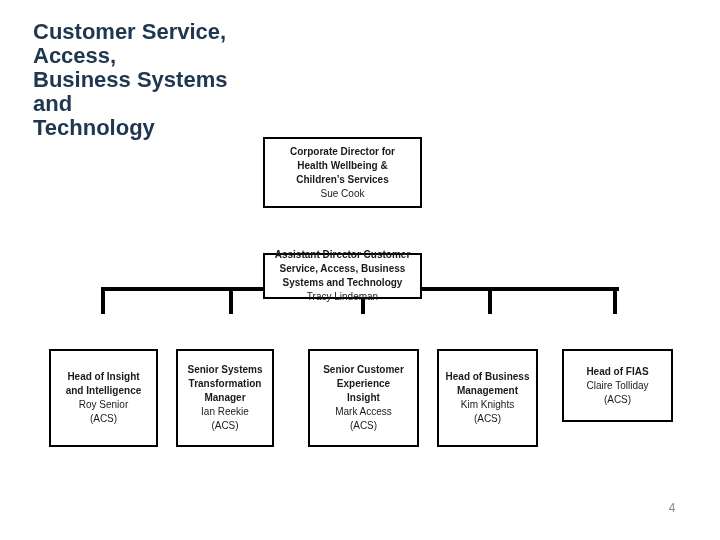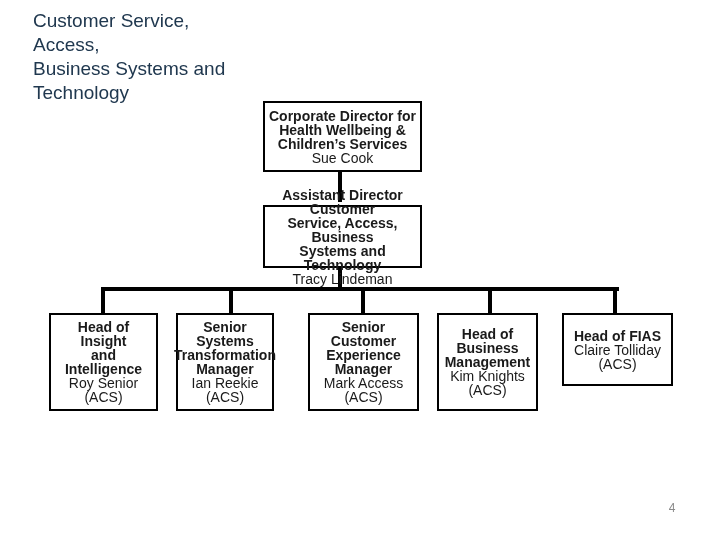--- a/index.html
+++ b/index.html
@@ -10,49 +10,50 @@
   #slide {
     position: relative;
     width: 720px;
     height: 540px;
     background: var(--bg, #ffffff);
     overflow: hidden;
   }
   .slide-title {
     position: absolute;
     left: 33px;
-    top: 9px;
+    top: 20px;
     width: 220px;
-    font-size: 19px;
+    font-size: 22px;
     line-height: 24px;
-    font-weight: normal;
+    font-weight: bold;
     color: var(--title-color, #20384F);
     white-space: pre-line;
   }
   .node {
     position: absolute;
     box-sizing: border-box;
     border: 2.5px solid var(--border-color, #000);
     background: #fff;
     color: var(--box-text, #1a1a1a);
-    font-size: 14px;
+    font-size: 10px;
     line-height: 14px;
     text-align: center;
     display: flex;
     flex-direction: column;
     justify-content: center;
     align-items: center;
     padding: 2px 3px;
+    margin-top: 36px;
   }
   .node-title { font-weight: bold; white-space: pre-line; }
   .node-name, .node-org { font-weight: normal; white-space: pre-line; }
   .bold { font-weight: bold; }
   
   #node-corporate  { left: 263px; top: 101px; width: 159px; height: 71px; }
-  #node-assistant  { left: 263px; top: 205px; width: 159px; height: 63px; }
+  #node-assistant  { left: 263px; top: 217px; width: 159px; height: 46px; }
   #node-insight    { left: 49px;  top: 313px; width: 109px; height: 98px; }
   #node-systems    { left: 176px; top: 313px; width: 98px; height: 98px; }
   #node-customer   { left: 308px; top: 313px; width: 111px; height: 98px; }
   #node-business   { left: 437px; top: 313px; width: 101px; height: 98px; }
   #node-fias       { left: 562px; top: 313px; width: 111px; height: 73px; }
   
   .line { position: absolute; background: var(--line-color, #000); }
   #conn-top-mid   { left: 338px; top: 172px; width: 4px; height: 30px; }
   #conn-mid-bar   { left: 338px; top: 264px; width: 4px; height: 25px; }
   #conn-hbar      { left: 101px; top: 287px; width: 518px; height: 4px; }
@@ -115,21 +116,21 @@
     <div class="node-title">Senior Systems
 Transformation
 Manager</div>
     <div class="node-name">Ian Reekie</div>
     <div class="node-org">(ACS)</div>
   </div>
 
   <div class="node" id="node-customer">
     <div class="node-title">Senior Customer
 Experience
-Manager</div>
+Insight</div>
     <div class="node-name">Mark Access</div>
     <div class="node-org">(ACS)</div>
   </div>
 
   <div class="node" id="node-business">
     <div class="node-title">Head of Business
 Management</div>
     <div class="node-name">Kim Knights</div>
     <div class="node-org">(ACS)</div>
   </div>

